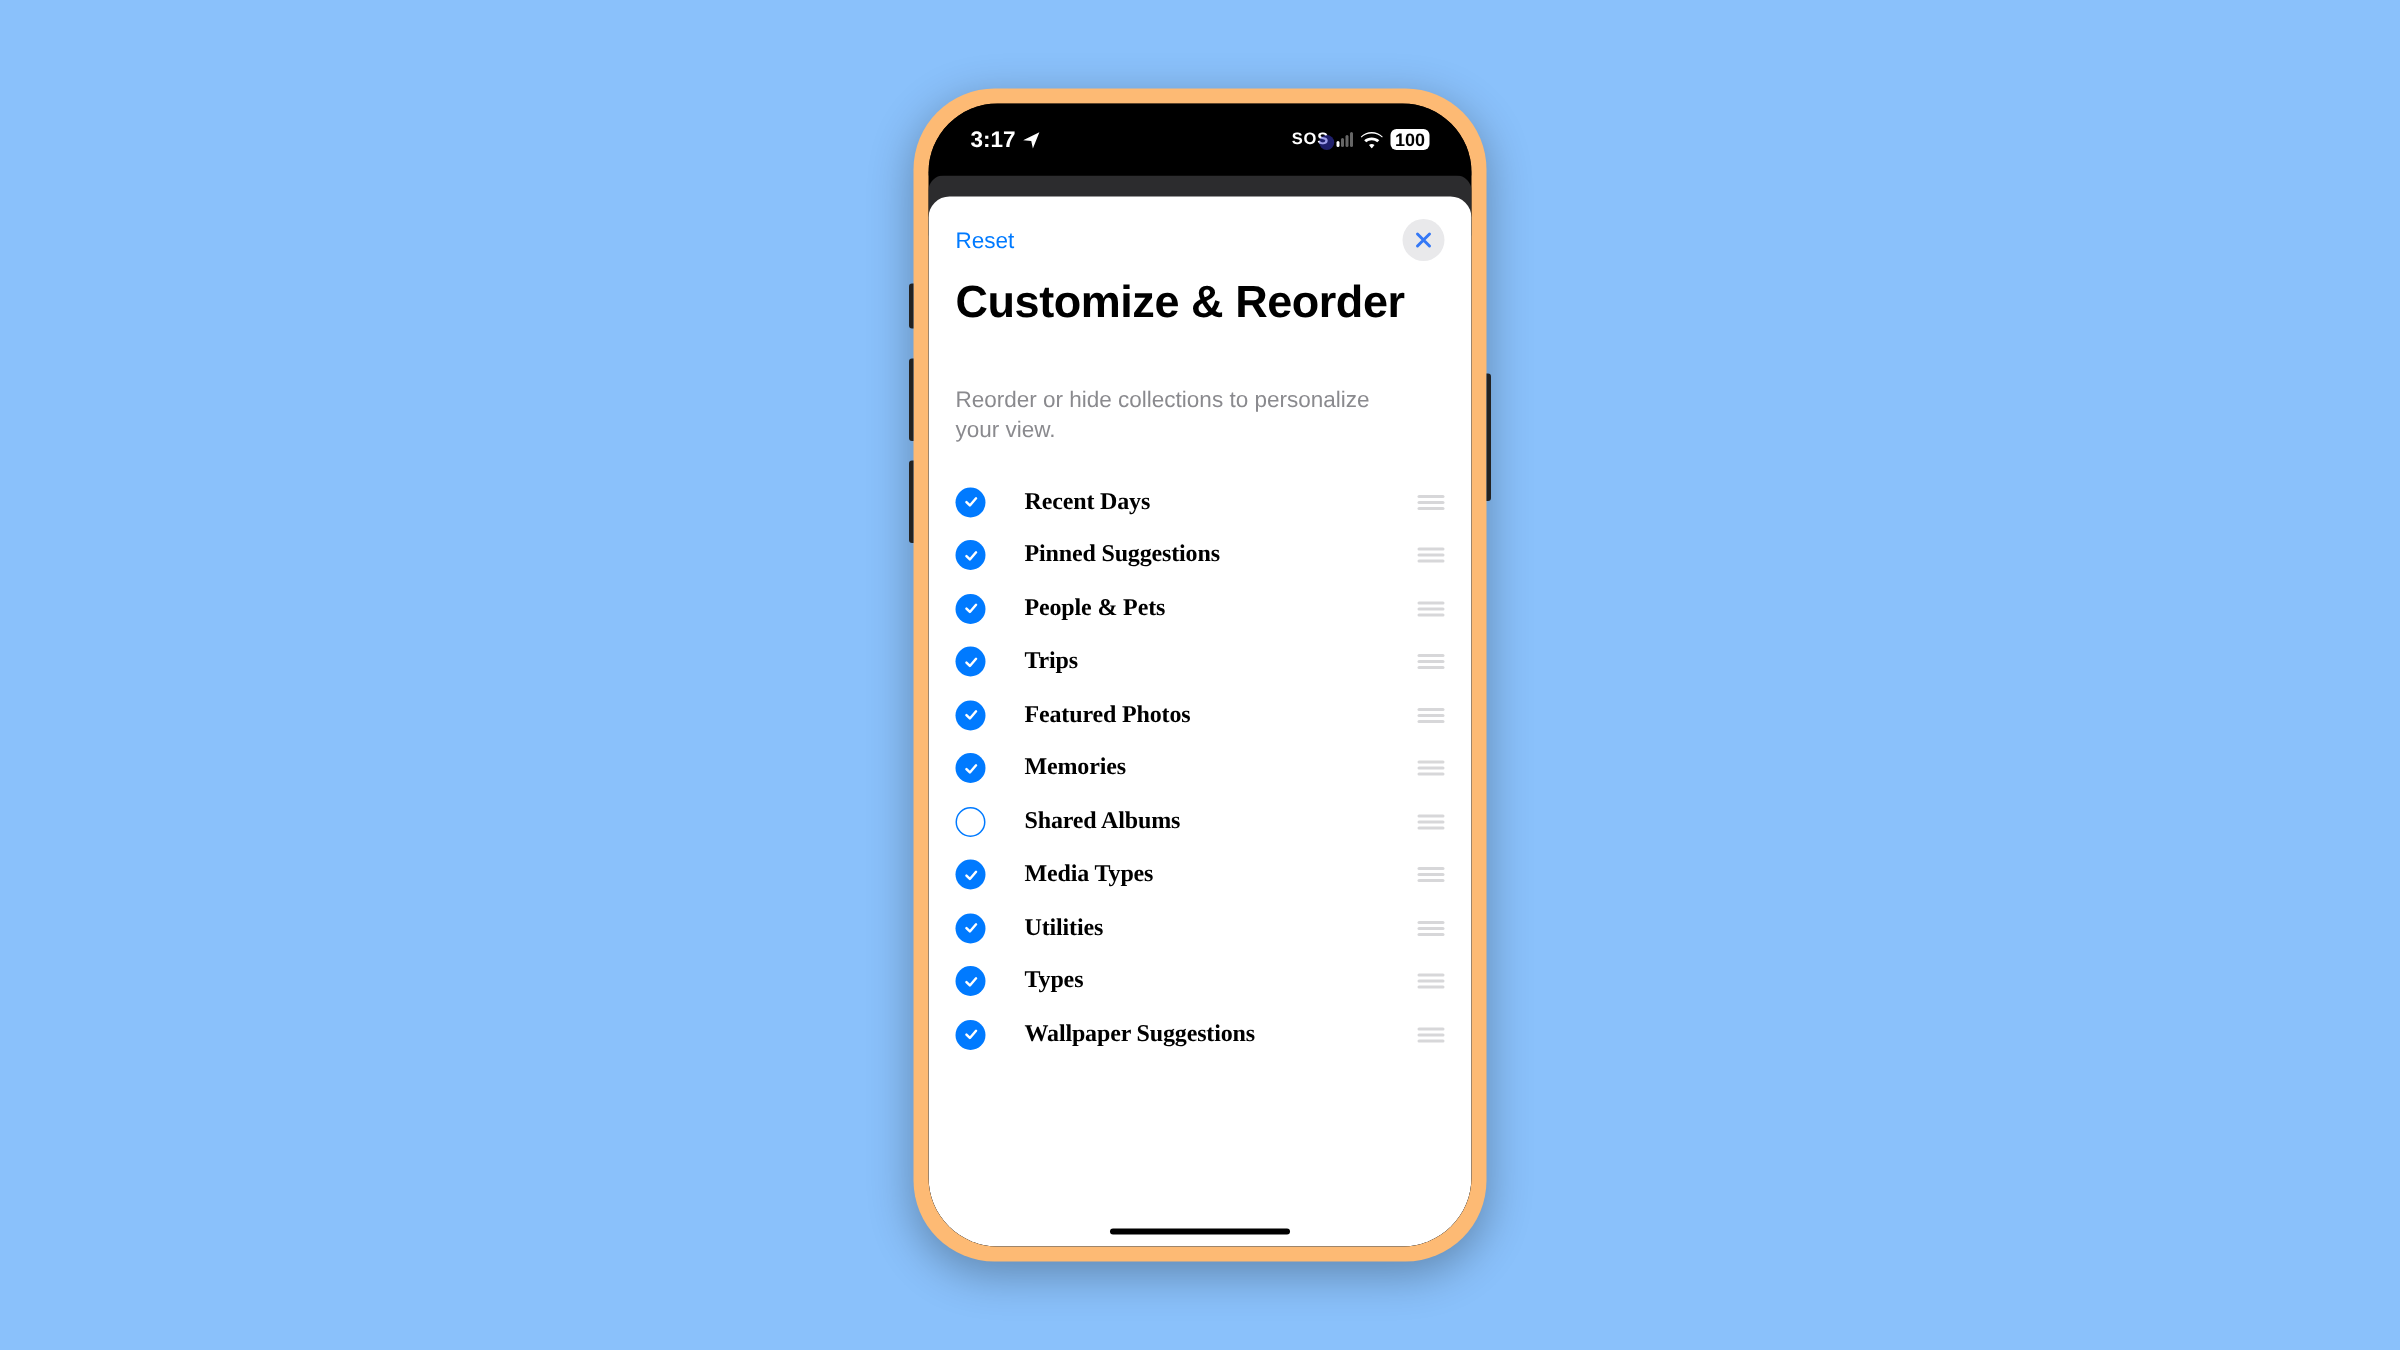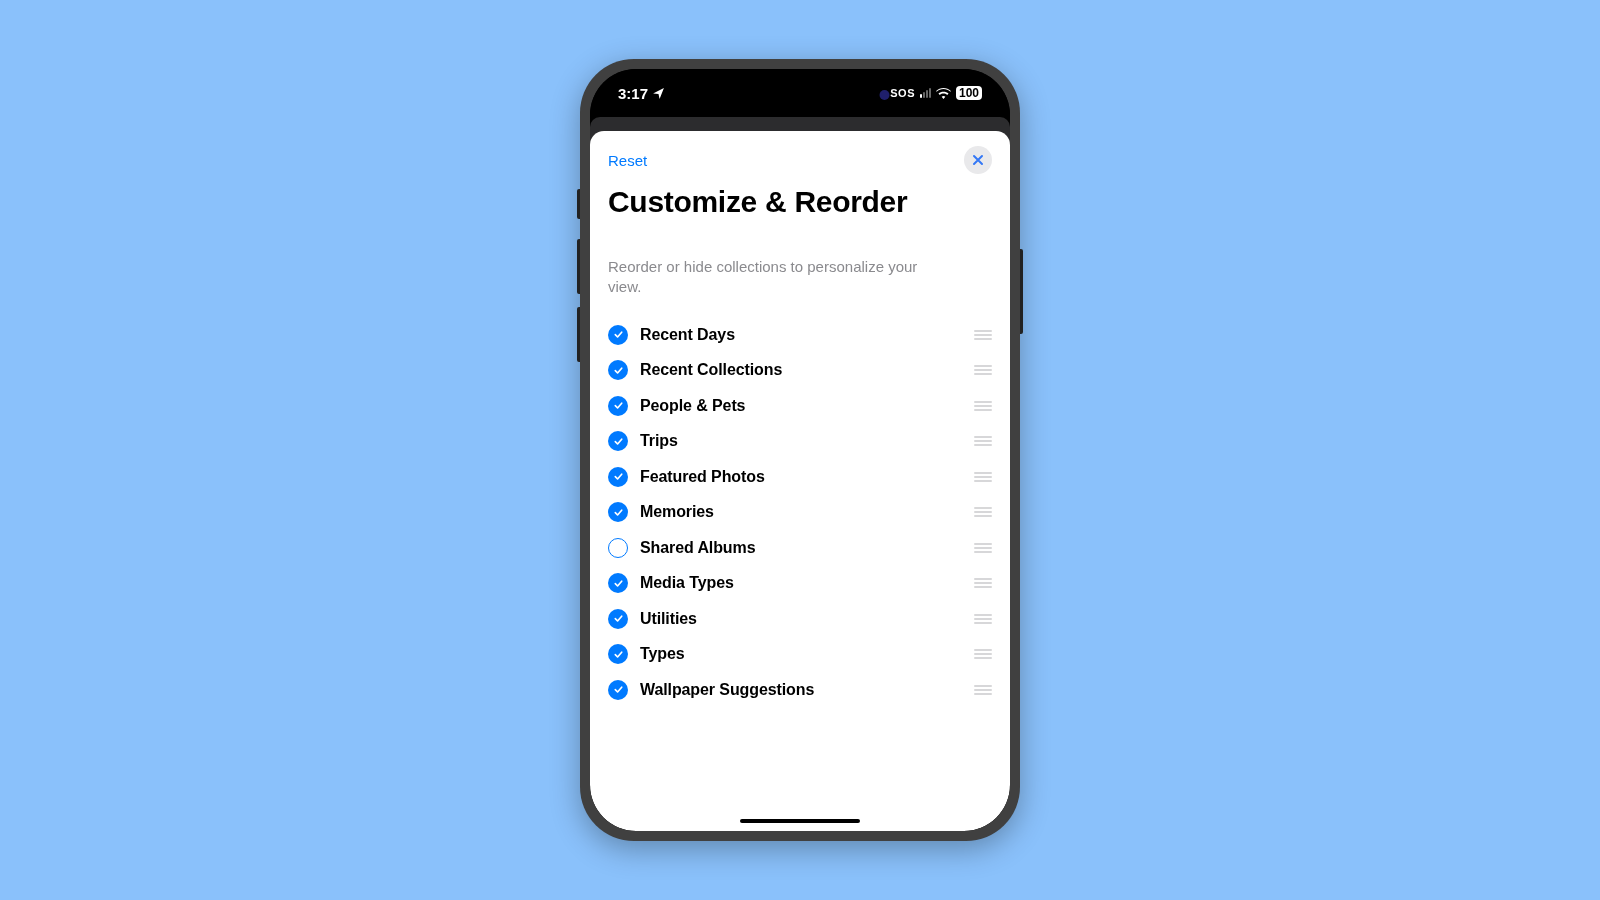--- a/index.html
+++ b/index.html
@@ -13,23 +13,23 @@
       height: 900px;
       background: #8ac1fb;
       display: flex;
       align-items: center;
       justify-content: center;
       font-family: -apple-system, BlinkMacSystemFont, 'Segoe UI', sans-serif;
       overflow: hidden;
     }
     
     .phone-frame {
-      width: 440px;
+      width: 382px;
       height: 782px;
-      background: #404040;
+      background: #fdba74;
       border-radius: 54px;
       padding: 10px;
       position: relative;
       box-shadow: 0 8px 30px rgba(0,0,0,0.3);
     }
     
     .phone-side-button-left-1 {
       position: absolute;
       left: -3px;
       top: 130px;
@@ -234,21 +234,22 @@
     
     .collection-list {
       display: flex;
       flex-direction: column;
     }
     
     .collection-row {
       display: flex;
       align-items: center;
       height: 35.5px;
-      gap: 12px;
+      gap: 26px;
+      font-family: Liberation Serif, serif;
     }
     
     .check-icon {
       width: 20px;
       height: 20px;
       border-radius: 50%;
       flex-shrink: 0;
       cursor: pointer;
       display: flex;
       align-items: center;
@@ -370,21 +371,21 @@
               <span></span>
               <span></span>
             </div>
           </div>
           <div class="collection-row">
             <div class="check-icon checked">
               <svg width="11" height="11" viewBox="0 0 12 12">
                 <path d="M2.5 6.2 L5 8.7 L9.5 3.5" stroke="#fff" stroke-width="1.8" fill="none" stroke-linecap="round" stroke-linejoin="round"></path>
               </svg>
             </div>
-            <div class="collection-label">Recent Collections</div>
+            <div class="collection-label">Pinned Suggestions</div>
             <div class="drag-handle">
               <span></span>
               <span></span>
               <span></span>
             </div>
           </div>
           <div class="collection-row">
             <div class="check-icon checked">
               <svg width="11" height="11" viewBox="0 0 12 12">
                 <path d="M2.5 6.2 L5 8.7 L9.5 3.5" stroke="#fff" stroke-width="1.8" fill="none" stroke-linecap="round" stroke-linejoin="round"></path>

